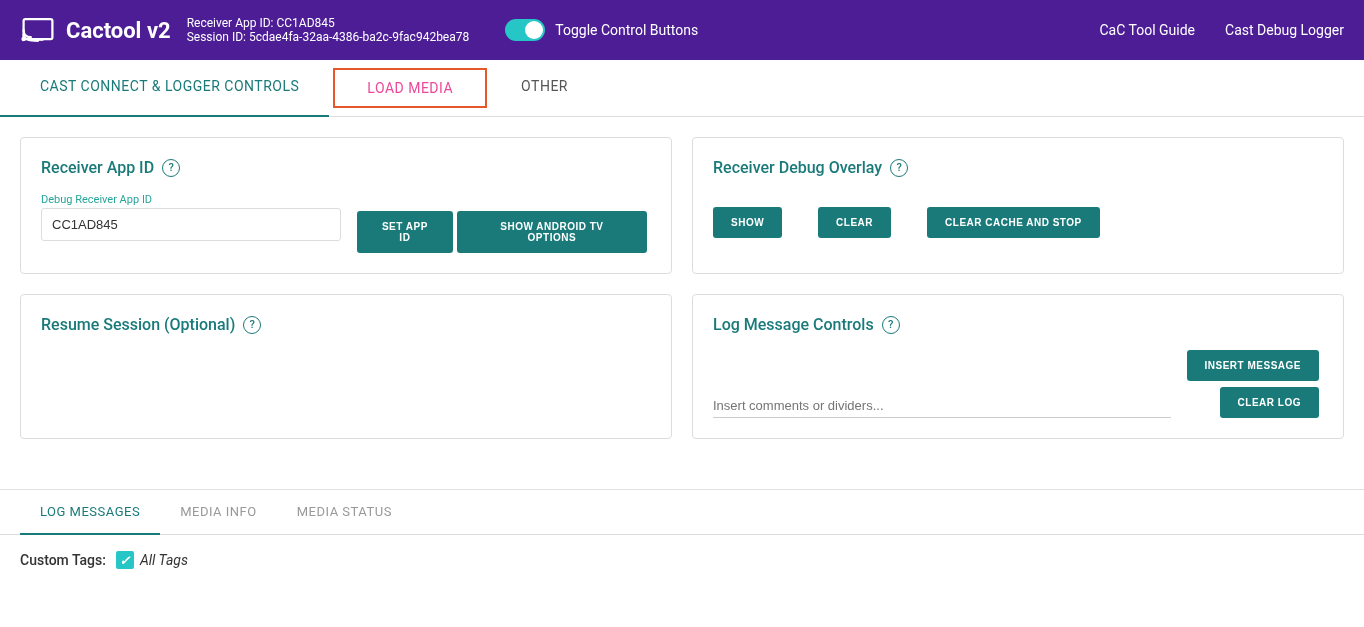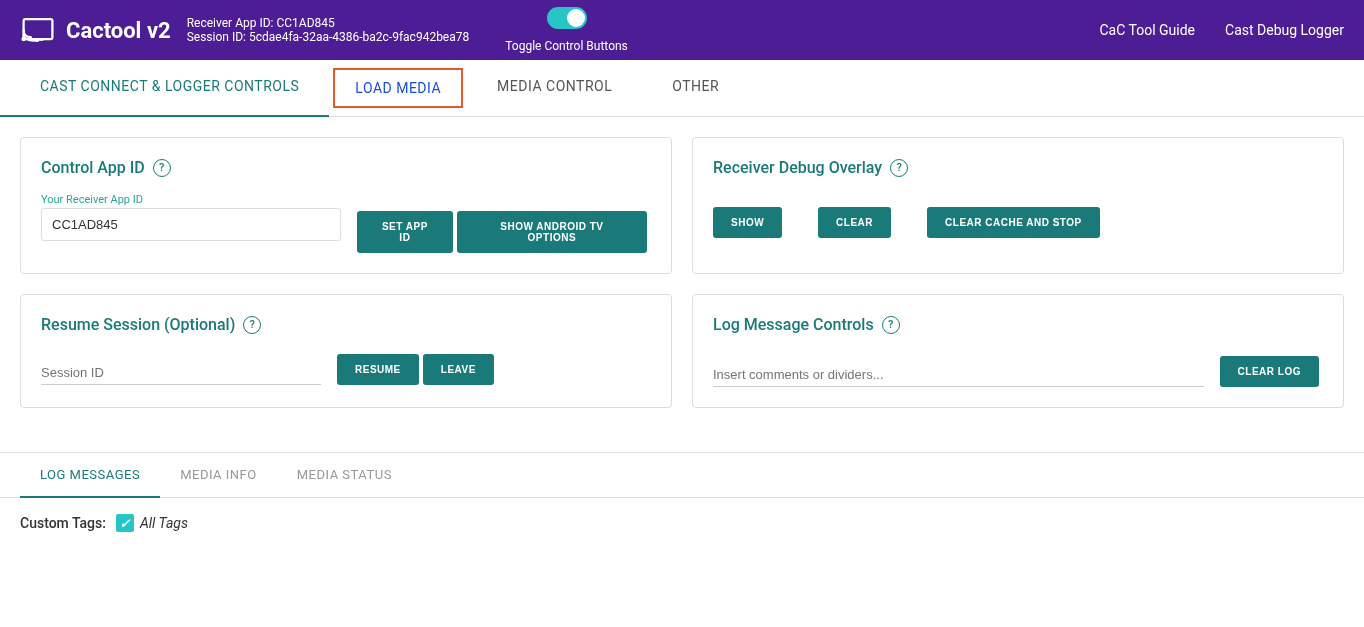--- a/index.html
+++ b/index.html
@@ -32,23 +32,22 @@
       flex-direction: column;
       color: #fff;
       font-size: 12px;
       flex-shrink: 0;
     }
     .header-toggle {
       display: flex;
       align-items: center;
       gap: 10px;
       color: #fff;
-      font-size: 12px;
+      font-size: 14px;
       margin-left: 20px;
-      flex-direction: column;
     }
     .toggle-switch {
       width: 40px;
       height: 22px;
       background: #26c6c6;
       border-radius: 11px;
       position: relative;
       cursor: pointer;
     }
     .toggle-switch::after {
@@ -89,23 +88,23 @@
       border-bottom: 2px solid transparent;
       margin-bottom: -1px;
     }
     .tab.active {
       color: #1a7a7a;
       border-bottom: 2px solid #1a7a7a;
       padding-left: 40px;
     }
     .tab.highlighted {
       border: 2px solid #e8572a;
-      color: #1d4ed8;
+      color: #ec4899;
       margin: 8px 4px;
-      padding: 10px 20px;
+      padding: 10px 32px;
       border-bottom: 2px solid #e8572a;
     }
 
     
     .main {
       padding: 20px;
       background: #fff;
     }
 
     
@@ -219,21 +218,21 @@
     }
     .log-buttons-row {
       display: flex;
       gap: 4px;
     }
 
     
     .bottom-section {
       border-top: 1px solid #e0e0e0;
       padding-top: 0;
-      margin-top: 4px;
+      margin-top: 10px;
     }
     .bottom-tabs {
       display: flex;
       border-bottom: 1px solid #ddd;
       padding: 0 20px;
     }
     .bottom-tab {
       padding: 14px 20px;
       cursor: pointer;
       font-size: 13px;
@@ -312,35 +311,34 @@
   </div>
   <div class="header-nav">
     <a href="#">CaC Tool Guide</a>
     <a href="#">Cast Debug Logger</a>
   </div>
 </div>
 
 <div class="tabs">
   <div class="tab active">CAST CONNECT &amp; LOGGER CONTROLS</div>
   <div class="tab highlighted">LOAD MEDIA</div>
-  <div class="tab">MEDIA CONTROL</div>
   <div class="tab">OTHER</div>
 </div>
 
 <div class="main">
   <div class="cards-row">
 
     <div class="card">
       <div class="card-title">
-        <span>Control App ID</span>
+        <span>Receiver App ID</span>
         <span class="help-icon">?</span>
       </div>
       <div class="card-content">
         <div class="input-group">
-          <div class="input-label">Your Receiver App ID</div>
+          <div class="input-label">Debug Receiver App ID</div>
           <input class="input-field" type="text" value="CC1AD845" style="">
         </div>
         <div class="card-actions">
           <button class="btn">SET APP ID</button>
           <button class="btn">SHOW ANDROID TV OPTIONS</button>
         </div>
       </div>
     </div>
 
     <div class="card">
@@ -357,42 +355,34 @@
 
   </div>
 
   <div class="cards-row">
 
     <div class="card">
       <div class="card-title">
         <span>Resume Session (Optional)</span>
         <span class="help-icon">?</span>
       </div>
-      <div class="card-content">
-        <div>
-          <input class="session-input" type="text" placeholder="Session ID" style="">
-        </div>
-        <div class="card-actions">
-          <button class="btn">RESUME</button>
-          <button class="btn">LEAVE</button>
-        </div>
-      </div>
     </div>
 
     <div class="card">
       <div class="card-title">
         <span>Log Message Controls</span>
         <span class="help-icon">?</span>
       </div>
       <div class="card-content">
         <div style="flex:1;">
           <input class="log-input" type="text" style="width: 100%;" placeholder="Insert comments or dividers...">
         </div>
         <div class="log-buttons">
           <div class="log-buttons-row">
+            <button class="btn">INSERT MESSAGE</button>
           </div>
           <div class="log-buttons-row">
             <button class="btn">CLEAR LOG</button>
           </div>
         </div>
       </div>
     </div>
 
   </div>
 </div>

